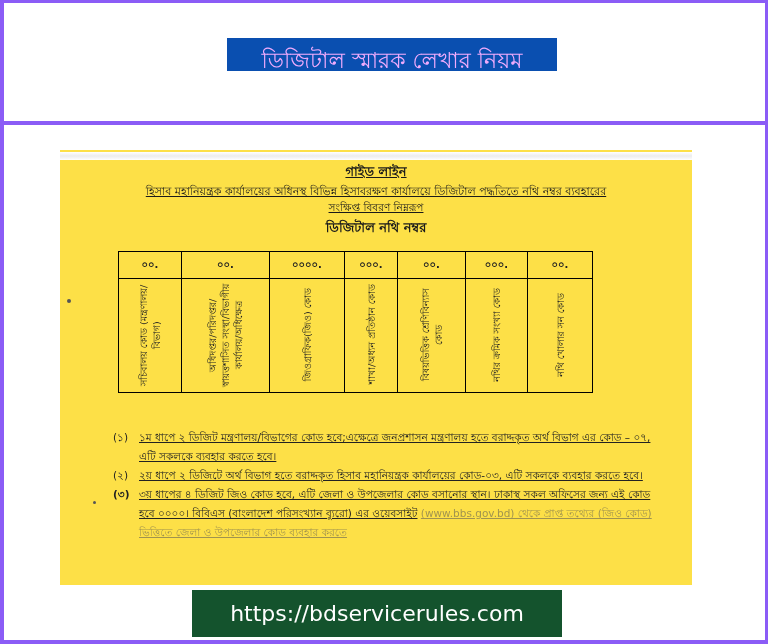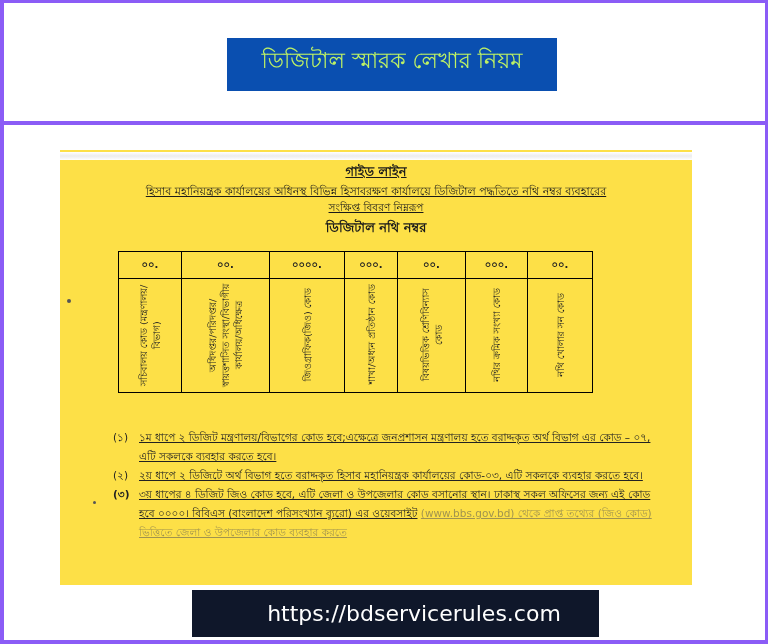--- a/index.html
+++ b/index.html
@@ -14,23 +14,23 @@
       border-left: 4px solid #8b5cf6;
       border-right: 3px solid #8b5cf6;
       border-top: 3px solid #8b5cf6;
       border-bottom: 4px solid #8b5cf6;
     }
     .divider {
       position: absolute; left: 0; top: 121px; width: 768px; height: 4px;
       background: #8b5cf6;
     }
     .title-box {
-      position: absolute; left: 227px; top: 38px; width: 330px; height: 53px;
+      position: absolute; left: 227px; top: 38px; width: 330px; height: 33px;
       background: #0a4fb0;
-      color: #bef264; font-size: 22px; line-height: 45px; text-align: center;
+      color: #f0abfc; font-size: 22px; line-height: 45px; text-align: center;
       white-space: nowrap; overflow: hidden;
     }
     .doc {
       position: absolute; left: 60px; top: 150px; width: 632px; height: 435px;
       background: #fde047; overflow: hidden;
     }
     .scanband {
       position: absolute; left: 0; top: 2px; width: 632px; height: 8px;
       background: linear-gradient(#ffffff, #ececec, #ffffff);
     }
@@ -58,23 +58,23 @@
     .note { position: relative; padding-left: 26px; margin: 0; }
     .note .num { position: absolute; left: 0; top: 0; }
     .note.bold-num .num { font-weight: bold; }
     .note .body { text-align: justify; text-decoration: underline; }
     .fade { color: #555; opacity: .55; }
 
     .dot { position: absolute; background: #555; border-radius: 50%; }
 
     .url-box {
       position: absolute; left: 192px; top: 590px; width: 370px; height: 47px;
-      background: #0f172a; color: #ffffff;
+      background: #14532d; color: #ffffff;
       font-family: "DejaVu Sans", sans-serif; font-size: 22px; line-height: 47px; text-align: center;
-      text-decoration: none; display: block; padding-left: 37px;
+      text-decoration: none; display: block;
     }
   </style>
 </head>
 <body>
 
 <div class="frame"></div>
 <div class="divider"></div>
 
 <div class="title-box">ডিজিটাল স্মারক লেখার নিয়ম</div>
 

